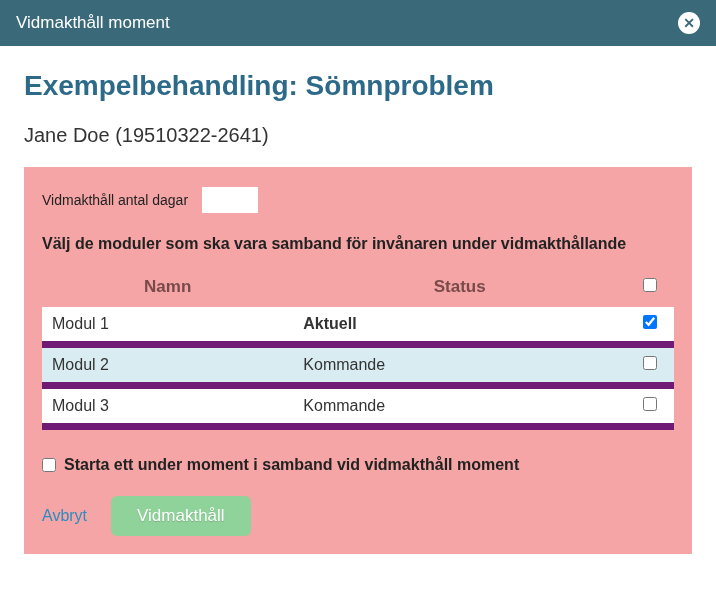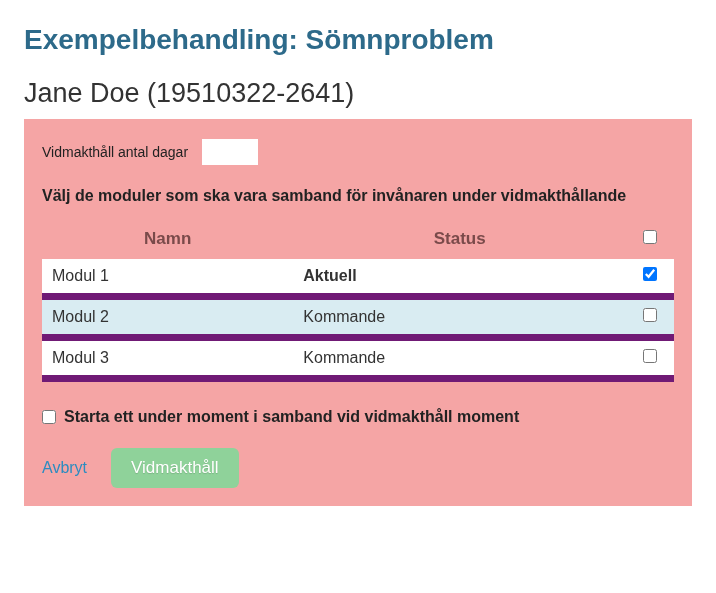--- a/index.html
+++ b/index.html
@@ -38,23 +38,23 @@
   .modal-body {
     padding: 24px 24px 20px 24px;
   }
   .page-title {
     color: #2d6a8a;
     font-size: 28px;
     font-weight: bold;
     margin-bottom: 22px;
   }
   .patient-line {
-    font-size: 27px;
+    font-size: 20px;
     color: #333;
-    margin-bottom: 10px;
+    margin-bottom: 20px;
   }
   .pink-panel {
     background: #f5a5a5;
     padding: 20px 18px 18px 18px;
   }
   .days-row {
     display: flex;
     align-items: center;
     gap: 14px;
     margin-bottom: 22px;
@@ -149,30 +149,34 @@
     font-weight: bold;
     display: inline-flex;
     align-items: center;
     justify-content: center;
   }
   .submit-btn {
     background: #8fd29a;
     color: #ffffff;
     border: none;
     border-radius: 6px;
-    padding: 10px 20px;
+    padding: 10px 26px;
     font-size: 17px;
     cursor: pointer;
     text-shadow: 0 1px 1px rgba(0,0,0,0.15);
   }
 </style>
 </head>
 <body>
 
 <div class="modal">
+  <div class="modal-header">
+    <span>Vidmakthåll moment</span>
+    <span class="close-icon">✕</span>
+  </div>
 
   <div class="modal-body">
     <h1 class="page-title">Exempelbehandling: Sömnproblem</h1>
     <div class="patient-line">Jane Doe (19510322-2641)</div>
 
     <div class="pink-panel">
 
       <div class="days-row">
         <span class="days-label">Vidmakthåll antal dagar</span>
         <input class="days-input" type="text" value="" style="">

